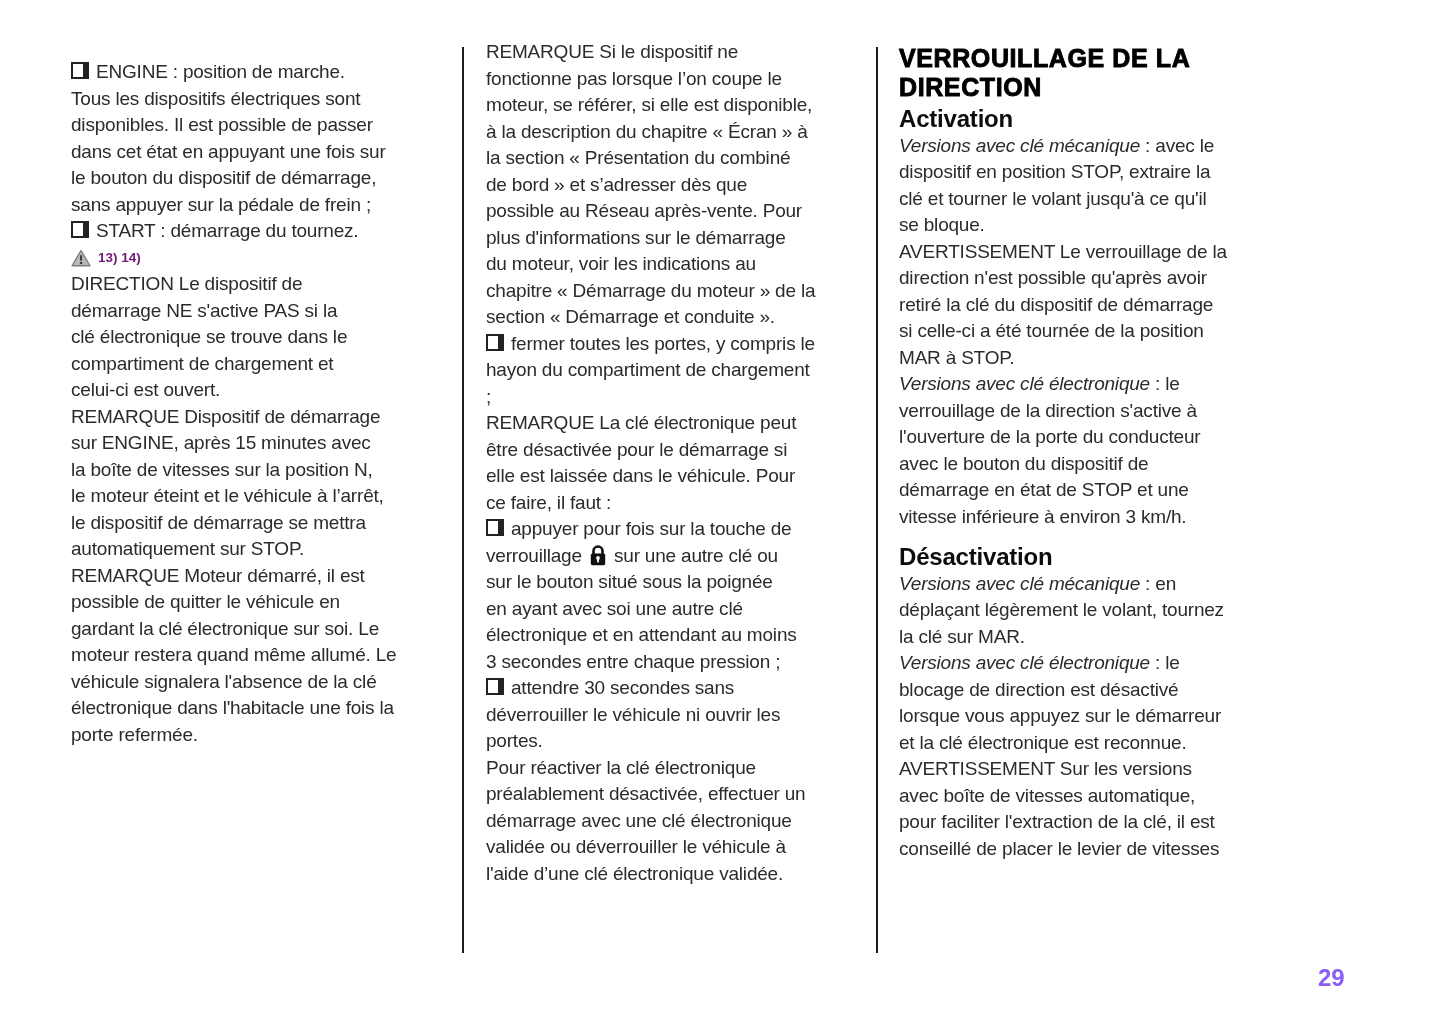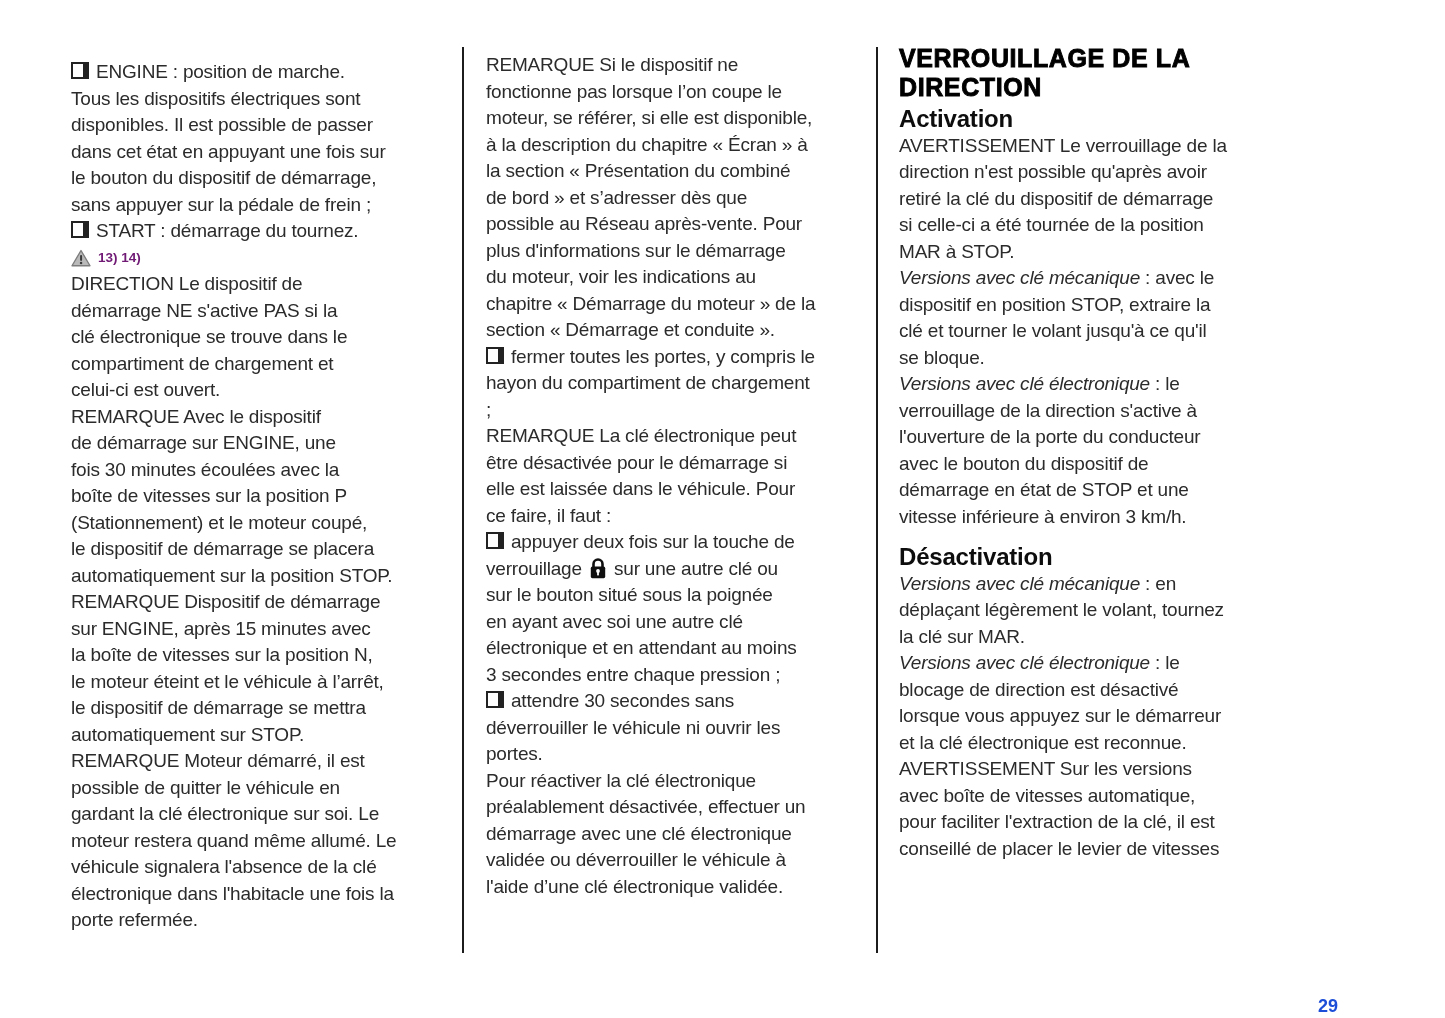--- a/index.html
+++ b/index.html
@@ -63,25 +63,24 @@
     font-weight: bold;
     color: #701a75;
     letter-spacing: 0;
   }
   .gap-1 { margin-top: 27px; }
   .gap-2 { margin-top: 33px; }
   .gap-sub { margin-top: 14px; }
   .page-number {
     position: absolute;
     left: 1318px; top: 964px;
-    font-size: 18px;
+    font-size: 24px;
     font-weight: bold;
-    color: #1d4ed8;
+    color: #8b5cf6;
     letter-spacing: 0;
-    margin-top: 32px;
   }
   .lock-icon-svg { vertical-align: -4px; margin: 0 2px; }
 </style>
 </head>
 <body>
 
 <div class="col" style="left:71px; top:47px;margin-top:12px;">
   <p class="para"><span class="sq-bullet"></span><span class="t">ENGINE : position de marche.
 Tous les dispositifs électriques sont
 disponibles. Il est possible de passer
@@ -95,64 +94,57 @@
       <rect x="10.9" y="7" width="2.4" height="7" rx="1" fill="#3a3a3a"></rect>
       <circle cx="12.1" cy="16.6" r="1.5" fill="#3a3a3a"></circle>
     </svg>
     <span class="warn-refs">13) 14)</span>
   </div>
   <p class="para t">DIRECTION Le dispositif de
 démarrage NE s'active PAS si la
 clé électronique se trouve dans le
 compartiment de chargement et
 celui-ci est ouvert.</p>
-  <p class="para t">REMARQUE Avec le dispositif
-de démarrage sur ENGINE, une
-fois 30 minutes écoulées avec la
-boîte de vitesses sur la position P
-(Stationnement) et le moteur coupé,
-le dispositif de démarrage se placera
-automatiquement sur la position STOP.</p>
   <p class="para t">REMARQUE Dispositif de démarrage
 sur ENGINE, après 15 minutes avec
 la boîte de vitesses sur la position N,
 le moteur éteint et le véhicule à l’arrêt,
 le dispositif de démarrage se mettra
 automatiquement sur STOP.</p>
   <p class="para t">REMARQUE Moteur démarré, il est
 possible de quitter le véhicule en
 gardant la clé électronique sur soi. Le
 moteur restera quand même allumé. Le
 véhicule signalera l'absence de la clé
 électronique dans l'habitacle une fois la
 porte refermée.</p>
 </div>
 
 <div class="divider" style="left:462px; top:47px; height:906px;"></div>
 
-<div class="col" style="left:486px; top:52px;">
+<div class="col" style="left:486px; top:39px;">
   <p class="para t">REMARQUE Si le dispositif ne
 fonctionne pas lorsque l’on coupe le
 moteur, se référer, si elle est disponible,
 à la description du chapitre « Écran » à
 la section « Présentation du combiné
 de bord » et s’adresser dès que
 possible au Réseau après-vente. Pour
 plus d'informations sur le démarrage
 du moteur, voir les indications au
 chapitre « Démarrage du moteur » de la
 section « Démarrage et conduite ».</p>
   <p class="para"><span class="sq-bullet"></span><span class="t">fermer toutes les portes, y compris le
 hayon du compartiment de chargement
 ;</span></p>
   <p class="para t">REMARQUE La clé électronique peut
 être désactivée pour le démarrage si
 elle est laissée dans le véhicule. Pour
 ce faire, il faut :</p>
-  <p class="para"><span class="sq-bullet"></span><span class="t">appuyer deux fois sur la touche de
+  <p class="para"><span class="sq-bullet"></span><span class="t">appuyer pour fois sur la touche de
 verrouillage </span><svg class="lock-icon-svg" width="18" height="22" viewBox="0 0 18 22">
         <path d="M4.5 10 V7 a4.5 4.5 0 0 1 9 0 v3" fill="none" stroke="#101010" stroke-width="2.6"></path>
         <rect x="1.8" y="9.6" width="14.4" height="11.6" rx="1.6" fill="#101010"></rect>
         <circle cx="9" cy="14" r="1.9" fill="#ffffff"></circle>
         <rect x="8.1" y="14.6" width="1.8" height="3.8" fill="#ffffff"></rect>
       </svg><span class="t"> sur une autre clé ou
 sur le bouton situé sous la poignée
 en ayant avec soi une autre clé
 électronique et en attendant au moins
 3 secondes entre chaque pression ;</span></p>
@@ -165,29 +157,29 @@
 validée ou déverrouiller le véhicule à
 l'aide d’une clé électronique validée.</p>
 </div>
 
 <div class="divider" style="left:876px; top:47px; height:906px;"></div>
 
 <div class="col" style="left:899px; top:44px; width:404px;">
   <h1 class="heading">VERROUILLAGE DE LA
 DIRECTION</h1>
   <h2 class="subhead">Activation</h2>
+  <p class="para"><em class="lead t">Versions avec clé mécanique</em><span class="t"> : avec le
+dispositif en position STOP, extraire la
+clé et tourner le volant jusqu'à ce qu'il
+se bloque.</span></p>
   <p class="para t gap-1">AVERTISSEMENT Le verrouillage de la
 direction n'est possible qu'après avoir
 retiré la clé du dispositif de démarrage
 si celle-ci a été tournée de la position
 MAR à STOP.</p>
-  <p class="para"><em class="lead t">Versions avec clé mécanique</em><span class="t"> : avec le
-dispositif en position STOP, extraire la
-clé et tourner le volant jusqu'à ce qu'il
-se bloque.</span></p>
   <p class="para gap-2"><em class="lead t">Versions avec clé électronique</em><span class="t"> : le
 verrouillage de la direction s'active à
 l'ouverture de la porte du conducteur
 avec le bouton du dispositif de
 démarrage en état de STOP et une
 vitesse inférieure à environ 3 km/h.</span></p>
   <h2 class="subhead gap-sub">Désactivation</h2>
   <p class="para"><em class="lead t">Versions avec clé mécanique</em><span class="t"> : en
 déplaçant légèrement le volant, tournez
 la clé sur MAR.</span></p>

